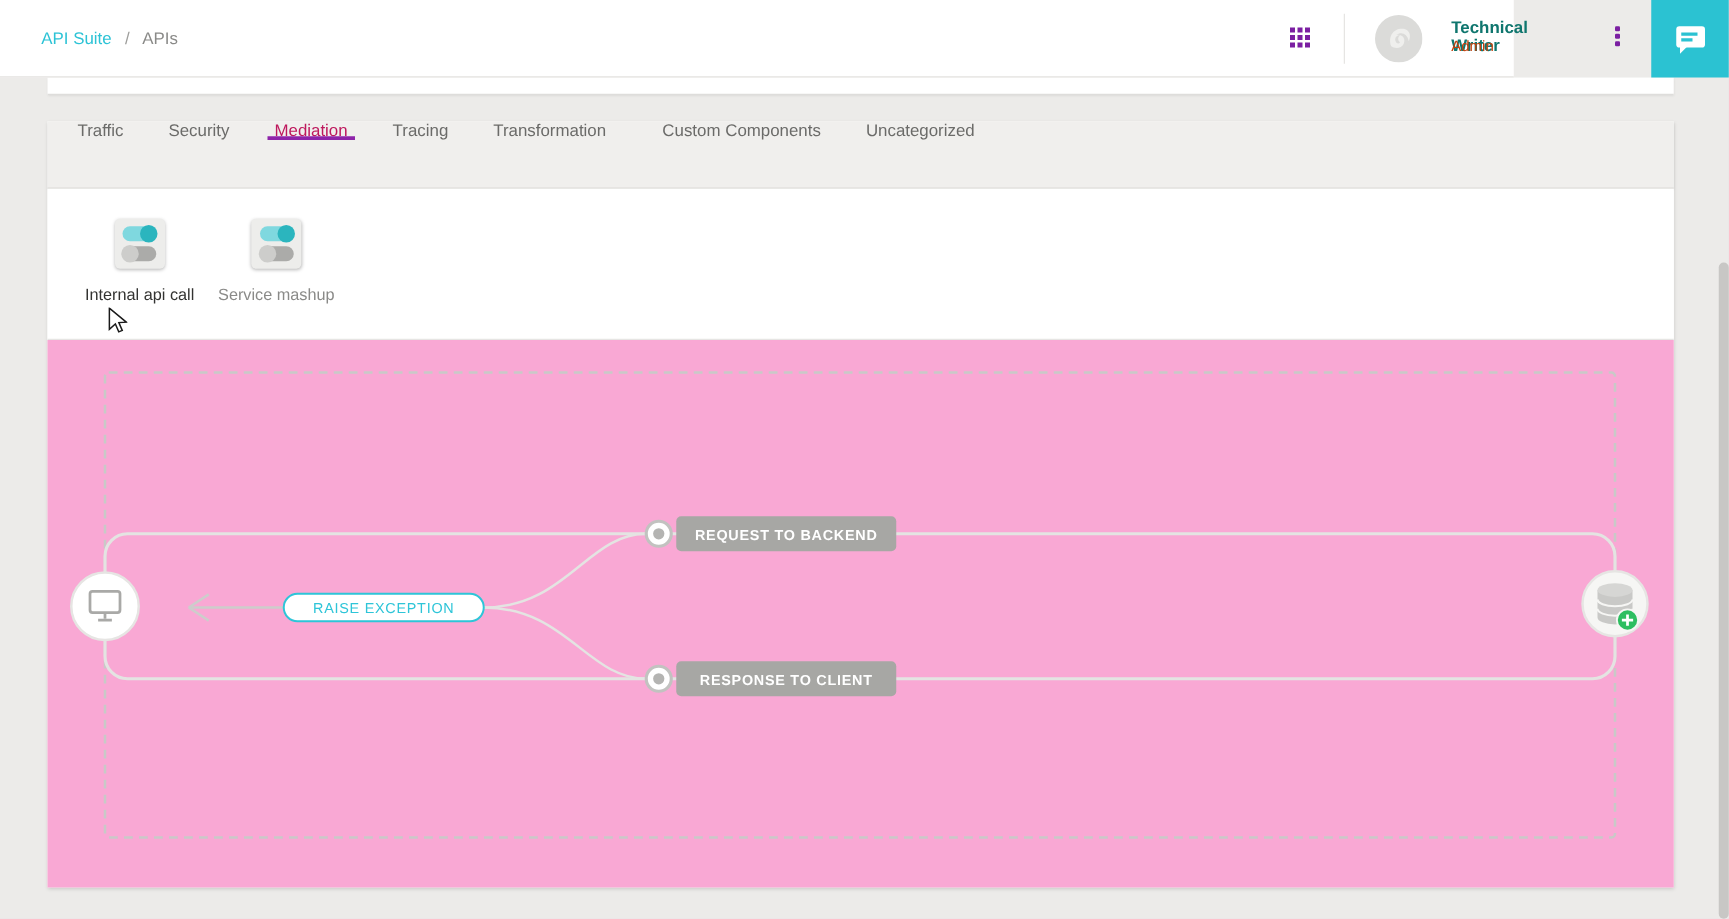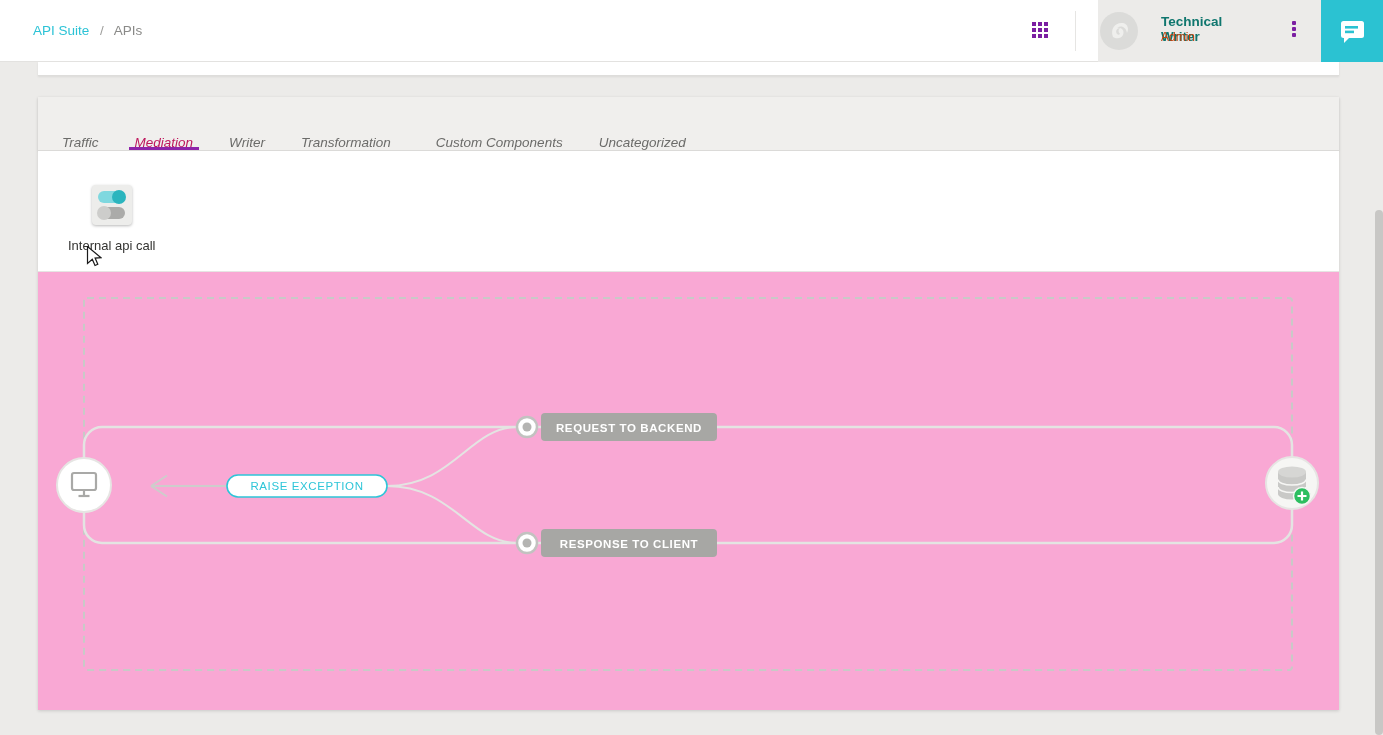--- a/index.html
+++ b/index.html
@@ -1,20 +1,20 @@
 <!DOCTYPE html>
 <html><head>
 <meta charset="utf-8">
 <style>
   * { margin:0; padding:0; box-sizing:border-box; }
   html,body { width:1383px; height:735px; overflow:hidden;
     font-family:"Liberation Sans", sans-serif; background:#ECEBE9; }
 
   
-  #header { position:absolute; left:0; top:0; width:1098px; height:62px;
+  #header { position:absolute; left:0; top:0; width:1211px; height:62px;
     background:#ffffff; border-bottom:1px solid #E3E2E0; z-index:30; }
   #breadcrumb { position:absolute; left:33px; top:23px; font-size:13.5px; }
   #breadcrumb .crumb-link { color:#2CC3D6; cursor:pointer; }
   #breadcrumb .crumb-sep { color:#9e9e9c; margin:0 7px; }
   #breadcrumb .crumb-current { color:#8a8a88; }
 
   #apps-grid { position:absolute; left:1032px; top:22px; width:16px; height:16px;
     display:grid; grid-template-columns:repeat(3,4px); grid-template-rows:repeat(3,4px);
     gap:2px; cursor:pointer; }
   #apps-grid span { background:#7B1FA2; display:block; }
@@ -40,32 +40,32 @@
   #card-remnant { position:absolute; left:38px; top:62px; width:1301px; height:14px;
     background:#ffffff; border-bottom:1px solid #DEDDDB;
     box-shadow:0 1px 2px rgba(0,0,0,0.08); }
 
   
   #main-card { position:absolute; left:38px; top:97px; width:1301px; height:613px;
     background:#ffffff; box-shadow:0 1px 3px rgba(0,0,0,0.15); }
 
   
   #tabbar { position:relative; height:54px; background:#F0EFED;
-    border-bottom:1px solid #DBDAD8; display:flex; align-items:flex-end;
-    padding-left:6px; box-shadow:0 1px 2px rgba(0,0,0,0.06);font-style:italic; }
+    border-bottom:1px solid #DBDAD8; display:flex; align-items:flex-start;
+    padding-left:6px; box-shadow:0 1px 2px rgba(0,0,0,0.06); }
   .tab { position:relative; display:flex; align-items:center; padding:0 18px;
     font-size:13.5px; color:#6B6B69; cursor:pointer; white-space:nowrap; }
   .tab.active { color:#be185d; }
   .tab.active::after { content:""; position:absolute; left:12px; right:12px;
     bottom:0; height:3px; background:#8E24AA; }
   .tab-divider { border-left:1px dashed #C6C6C4; margin:0 4px; }
 
   
   #palette { position:relative; height:121px; border-bottom:1px solid #E6E5E3;
-    display:flex; align-items:flex-start; padding:34px 0 0 30px; gap:19px;
+    display:flex; align-items:flex-start; padding:24px 0 0 30px; gap:19px;
     background:#ffffff; }
   .palette-item { display:flex; flex-direction:column; align-items:center;
     cursor:pointer; min-width:82px; }
   .palette-icon { width:40px; height:40px; background:#EDEDEB; border-radius:4px;
     box-shadow:0 1px 3px rgba(0,0,0,0.28); display:flex; flex-direction:column;
     align-items:center; justify-content:center; gap:4px; }
   .toggle { position:relative; width:27px; height:12px; border-radius:6px; }
   .toggle.t-top { background:#7FD8DF; }
   .toggle.t-top .knob { position:absolute; right:-1px; top:-1px; width:14px;
     height:14px; border-radius:50%; background:#2BB5BE; }
@@ -139,39 +139,51 @@
     <rect x="8" y="14.6" width="9" height="2.6" fill="#2BC2D2"></rect>
   </svg>
 </div>
 
 <div id="card-remnant"></div>
 
 <div id="main-card">
 
   <div id="tabbar">
     <div class="tab">Traffic</div>
+    <div class="tab">Security</div>
     <div class="tab active">Mediation</div>
-    <div class="tab">Writer</div>
+    <div class="tab">Tracing</div>
     <div class="tab">Transformation</div>
     <div class="tab-divider"></div>
     <div class="tab">Custom Components</div>
     <div class="tab">Uncategorized</div>
   </div>
 
   <div id="palette">
     <div class="palette-item hovered">
       <div class="palette-icon">
         <div class="toggle t-top">
             <div class="knob"></div>
           </div>
         <div class="toggle t-bot">
             <div class="knob"></div>
           </div>
       </div>
       <div class="palette-label">Internal api call</div>
+    </div>
+    <div class="palette-item">
+      <div class="palette-icon">
+        <div class="toggle t-top">
+            <div class="knob"></div>
+          </div>
+        <div class="toggle t-bot">
+            <div class="knob"></div>
+          </div>
+      </div>
+      <div class="palette-label">Service mashup</div>
     </div>
   </div>
 
   <div id="flow-canvas">
     <svg width="1301" height="438" viewBox="0 0 1301 438">
 
       <rect x="46" y="26" width="1208" height="372" rx="3" fill="none" stroke="#C9C9C7" stroke-width="2" stroke-dasharray="7 5"></rect>
 
       <rect x="46" y="155" width="1208" height="116" rx="18" fill="none" stroke="#E4E4E2" stroke-width="2.5"></rect>
 

